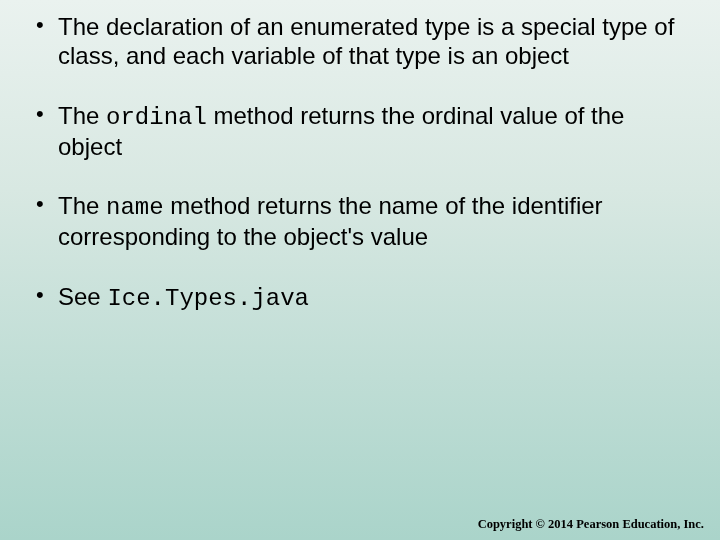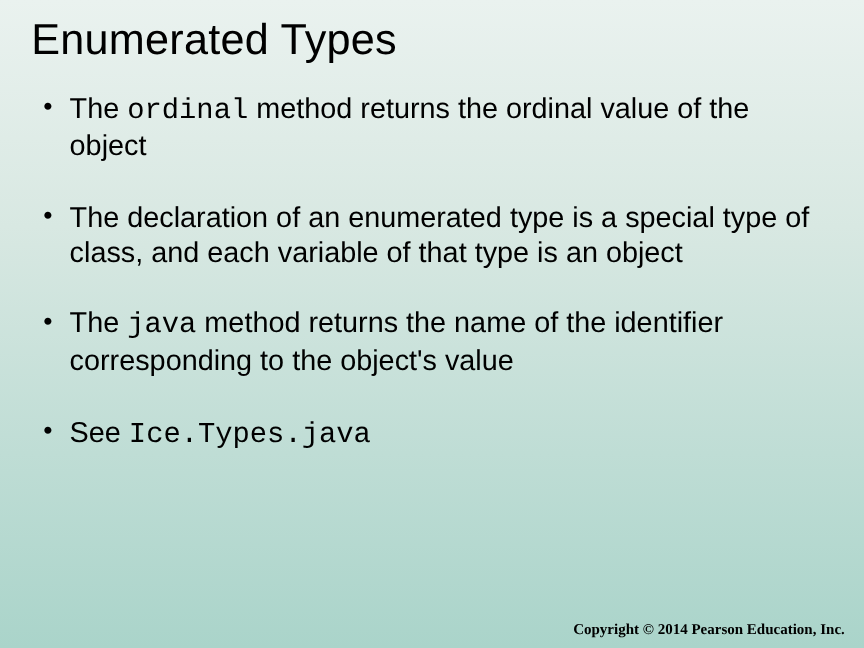--- a/index.html
+++ b/index.html
@@ -56,21 +56,20 @@
     font-family: "Times New Roman", Times, serif;
     font-size: 12.5px;
     color: #000;
     font-weight: bold;
   }
 </style>
 </head>
 <body>
 
 <div class="slide">
-  <h1 class="title">Enumerated Types</h1>
   <ul class="bullets">
+      <li><span>The declaration of an enumerated type is a special type of class, and each variable of that type is an object</span></li>
       <li><span>The </span><span class="code">ordinal</span><span> method returns the ordinal value of the object</span></li>
-      <li><span>The declaration of an enumerated type is a special type of class, and each variable of that type is an object</span></li>
-      <li><span>The </span><span class="code">java</span><span> method returns the name of the identifier corresponding to the object's value</span></li>
+      <li><span>The </span><span class="code">name</span><span> method returns the name of the identifier corresponding to the object's value</span></li>
       <li><span>See </span><span class="code">Ice.Types.java</span></li>
     </ul>
   <div class="footer">Copyright © 2014 Pearson Education, Inc.</div>
 </div>
 
 </body></html>

